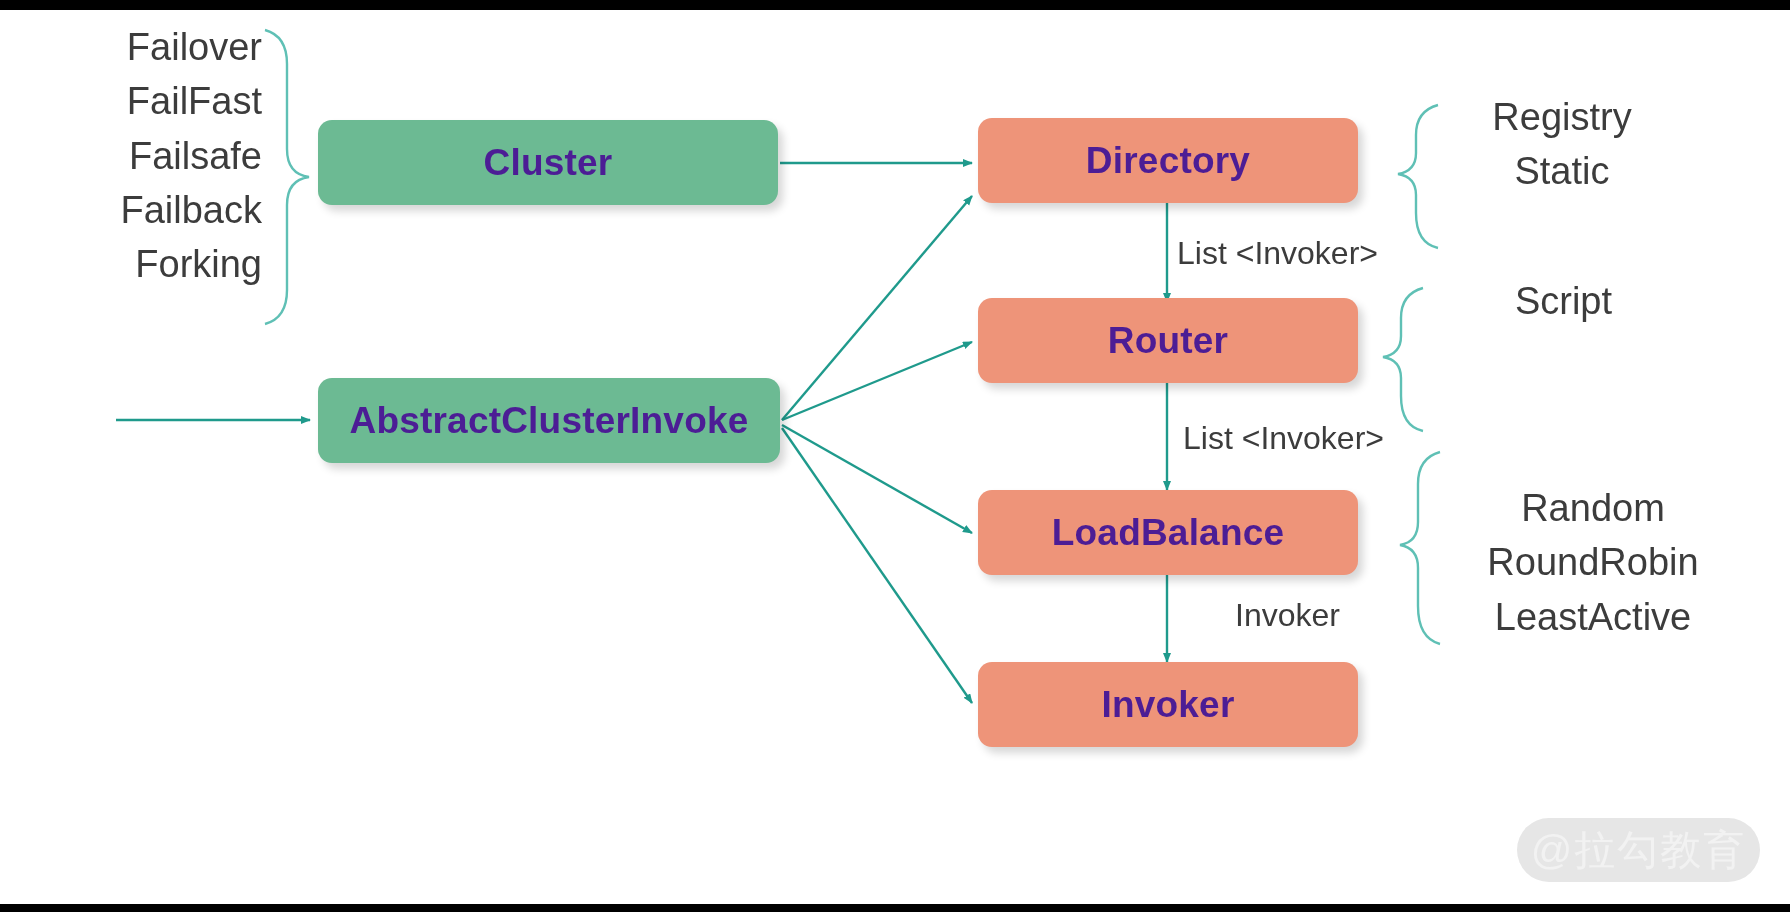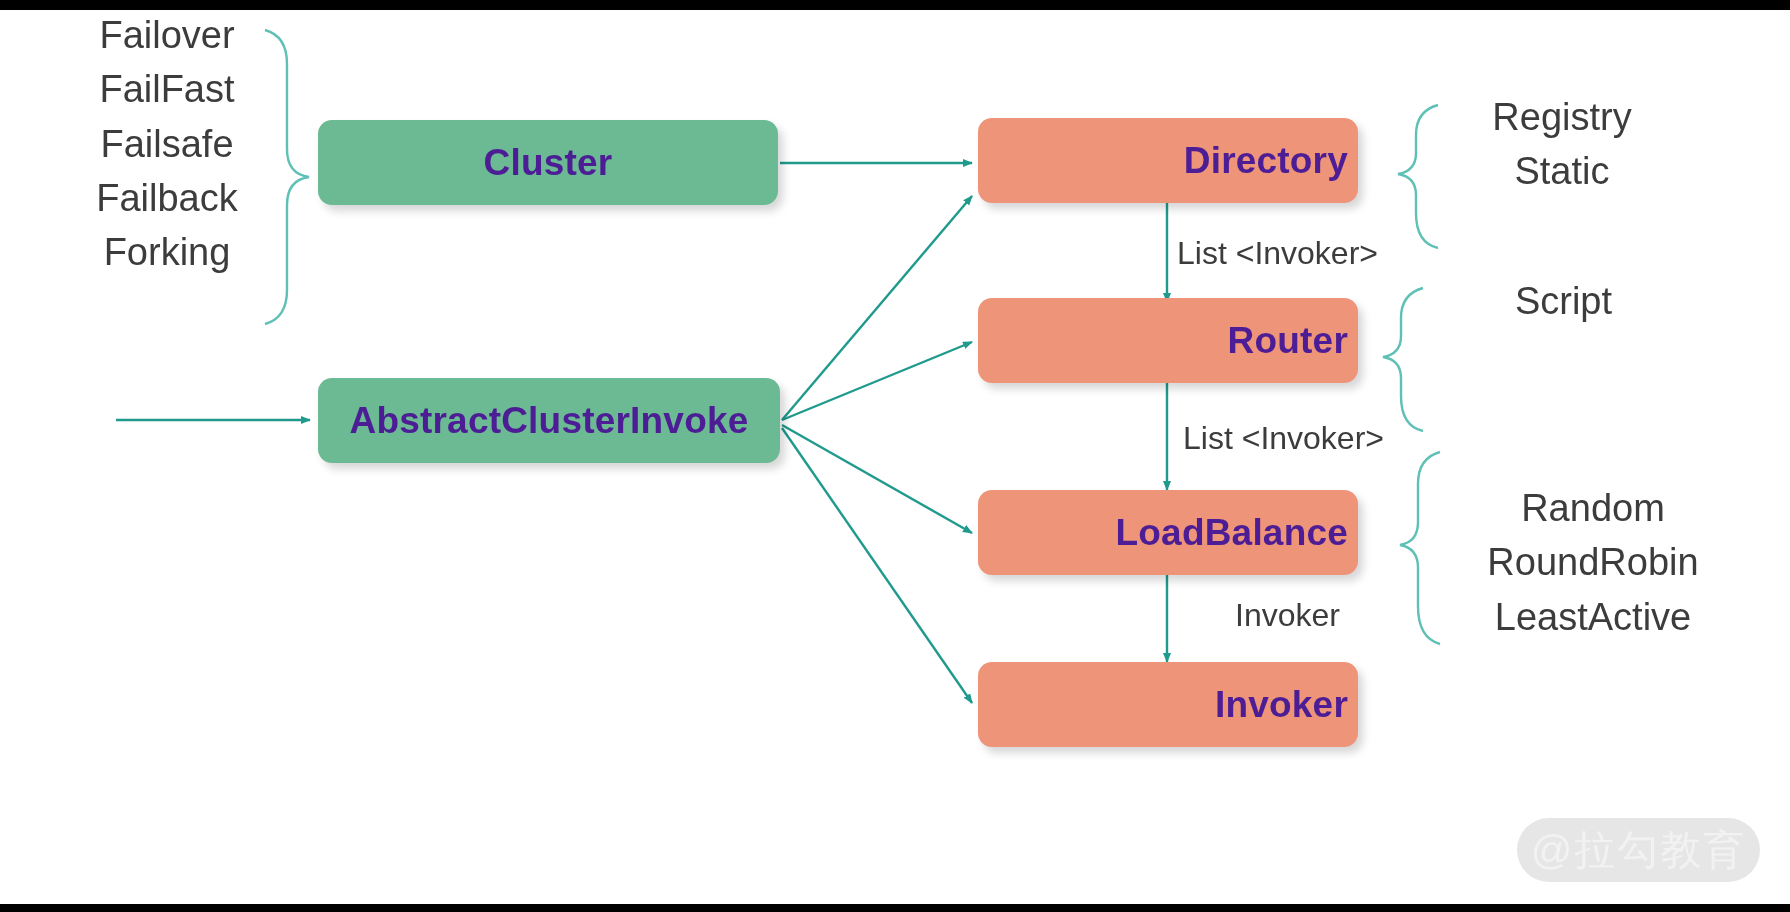--- a/index.html
+++ b/index.html
@@ -49,21 +49,21 @@
     color: #4c1d95;
     font-size: 37px;
     font-weight: 600;
     letter-spacing: 0.2px;
     box-shadow: 5px 6px 9px rgba(0,0,0,0.16);
     box-sizing: border-box;
     padding: 0 10px;
     white-space: nowrap;
   }
   .node.green { background: #6cba93; }
-  .node.orange { background: #ee9479; justify-content: flex-end; }
+  .node.orange { background: #ee9479; }
 
   .side-list {
     position: absolute;
     display: flex;
     flex-direction: column;
     color: #3c3c3c;
     font-size: 38px;
     line-height: 1.43;
     white-space: nowrap;
   }
@@ -121,21 +121,21 @@
 
     <path d="M 265 30 q 22 6 22 34 l 0 85 q 0 25 22 28 q -22 3 -22 28 l 0 85 q 0 28 -22 34" fill="none" stroke="#5fc0b5" stroke-width="2.4"></path>
 
     <path d="M 1438 105 q -22 6 -22 30 l 0 18 q 0 18 -18 21 q 18 3 18 21 l 0 18 q 0 30 22 35" fill="none" stroke="#5fc0b5" stroke-width="2.4"></path>
 
     <path d="M 1423 288 q -22 6 -22 30 l 0 18 q 0 18 -18 21 q 18 3 18 21 l 0 18 q 0 30 22 35" fill="none" stroke="#5fc0b5" stroke-width="2.4"></path>
 
     <path d="M 1440 452 q -22 6 -22 32 l 0 38 q 0 20 -18 23 q 18 3 18 23 l 0 38 q 0 32 22 38" fill="none" stroke="#5fc0b5" stroke-width="2.4"></path>
   </svg>
 
-  <div class="side-list center" style="left:72px; top:8px; width:190px;">
+  <div class="side-list center" style="left:72px; top:20px; width:190px;align-items:flex-end;">
     <span>Failover</span>
     <span>FailFast</span>
     <span>Failsafe</span>
     <span>Failback</span>
     <span>Forking</span>
   </div>
 
   <div class="node green" style="left:318px; top:120px; width:460px; height:85px;">
     <span>Cluster</span>
   </div>

